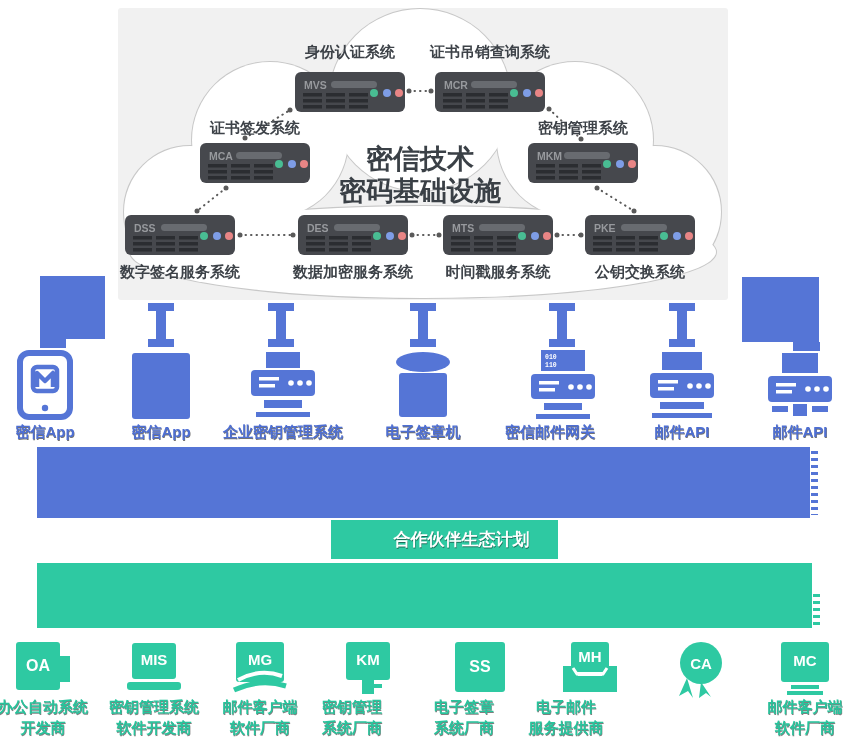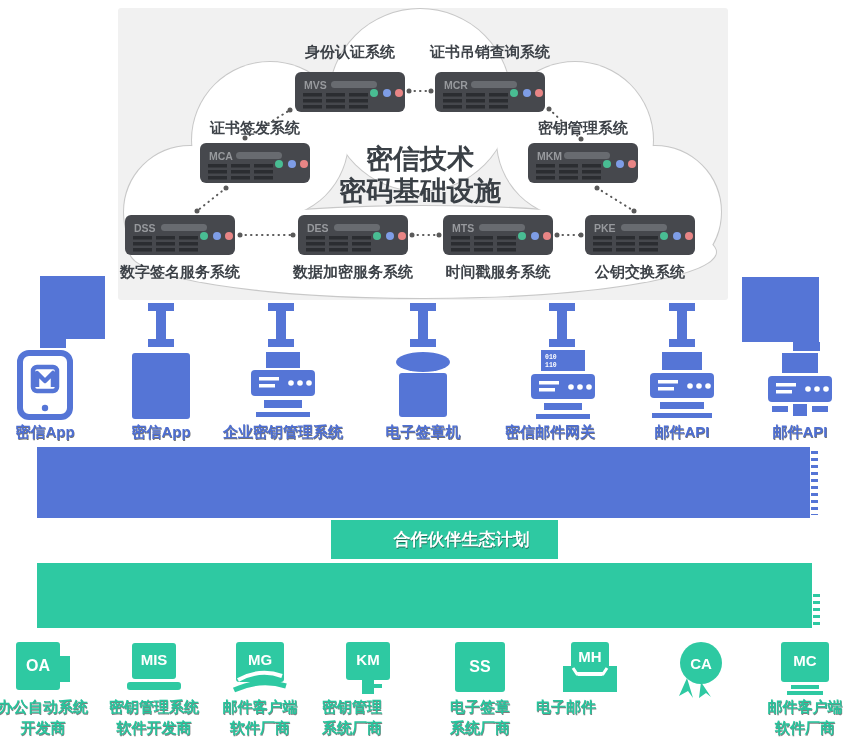--- a/index.html
+++ b/index.html
@@ -304,33 +304,34 @@
   </svg>
   <div class="glabel" style="left:352px">
     <div>密钥管理</div>
     <div>系统厂商</div>
   </div>
 
   <svg class="gicon" style="left:480px" width="58" height="56">
     <rect x="4" y="2" width="50" height="50" rx="3" fill="#2ec9a2"></rect>
     <text x="29" y="32" font-size="16" font-weight="bold" fill="#fff" text-anchor="middle">SS</text>
   </svg>
-  <div class="glabel" style="left:480px">
+  <div class="glabel" style="left:464px">
     <div>电子签章</div>
     <div>系统厂商</div>
   </div>
 
   <svg class="gicon" style="left:590px" width="58" height="56">
     <rect x="10" y="2" width="38" height="30" rx="3" fill="#2ec9a2"></rect>
     <path d="M2,26 L12,26 L17,36 L41,36 L46,26 L56,26 L56,52 L2,52 Z" fill="#2ec9a2"></path>
     <path d="M12,28 L16,34 L42,34 L46,28" fill="none" stroke="#fff" stroke-width="3"></path>
     <text x="29" y="22" font-size="15" font-weight="bold" fill="#fff" text-anchor="middle">MH</text>
   </svg>
   <div class="glabel" style="left:566px">
     <div>电子邮件</div>
+    <div>服务提供商</div>
   </div>
 
   <svg class="gicon" style="left:700px" width="58" height="58">
     <polygon points="16,38 8,56 17,51 22,58" fill="#2ec9a2"></polygon>
     <polygon points="30,42 28,58 35,53 40,57" fill="#2ec9a2"></polygon>
     <circle cx="30" cy="23" r="21" fill="#2ec9a2"></circle>
     <text x="30" y="29" font-size="15" font-weight="bold" fill="#fff" text-anchor="middle">CA</text>
   </svg>
   <div class="glabel" style="left:700px">
   </div>

